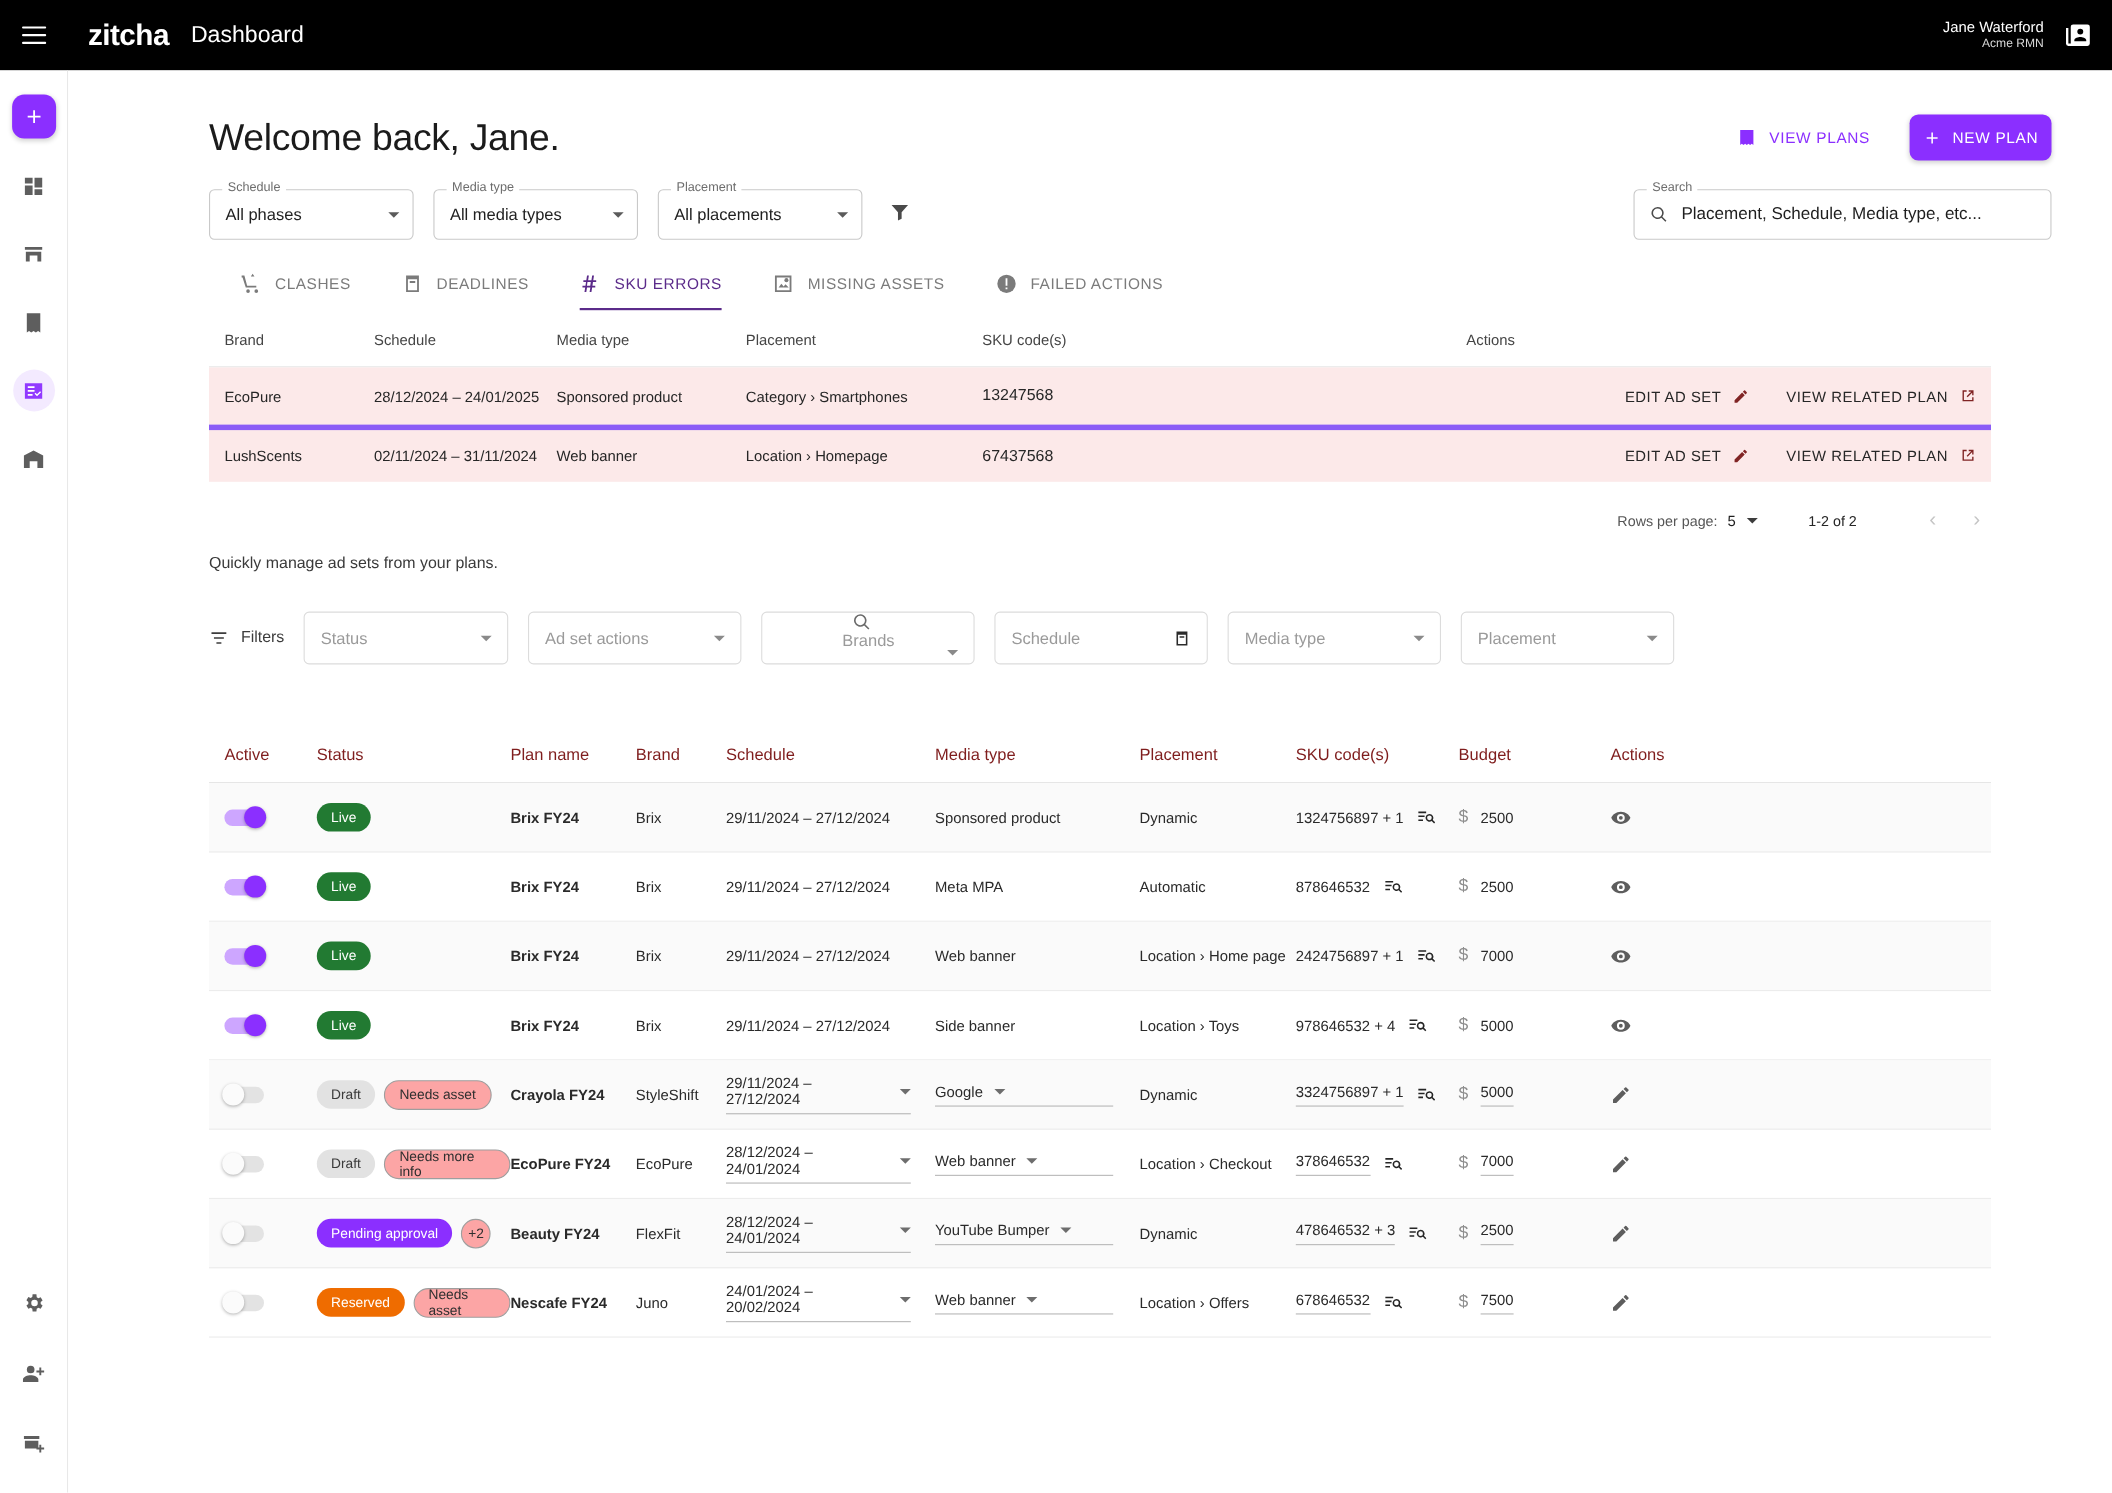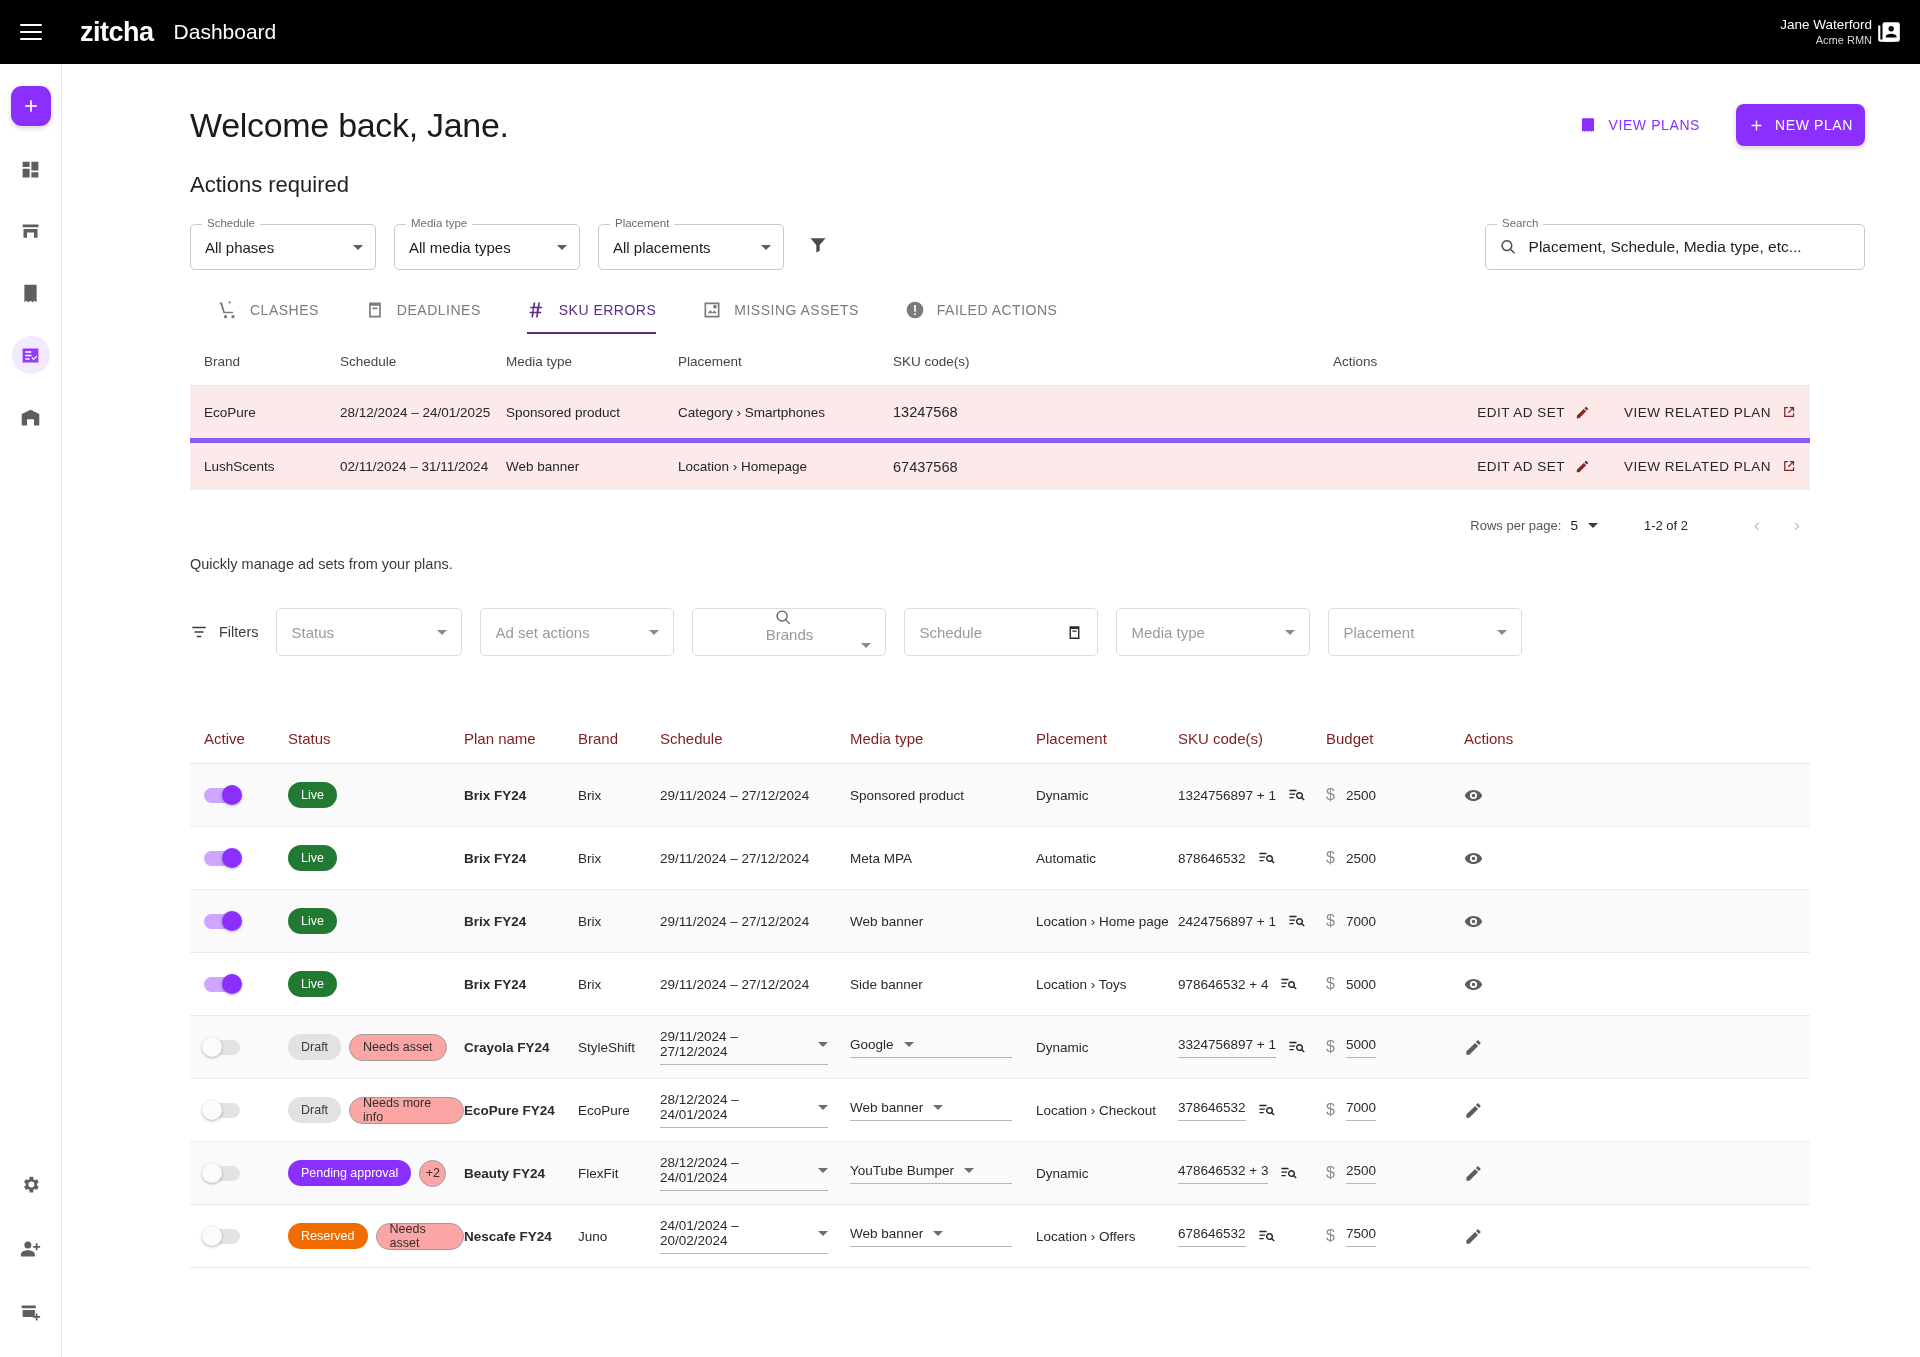--- a/index.html
+++ b/index.html
@@ -16,21 +16,21 @@
     position: absolute; top: 0; left: 0; width: 1920px; height: 64px;
     background: #000; color: #fff; display: flex; align-items: center; justify-content: flex-end;
   }
   .hamburger { width: 22px; margin-left: 20px; cursor: pointer; }
   .hamburger span { display: block; height: 2px; background: #fff; margin: 5px 0; border-radius: 1px; }
   .brand-logo {
     margin-left: 38px; font-size: 27px; font-weight: 700; letter-spacing: -0.5px;
   }
   .brand-title { margin-left: 20px; font-size: 21px; font-weight: 400; }
   .user-block { margin-left: auto; display: flex; align-items: center; padding-right: 18px; }
-  .user-text { text-align: right; line-height: 1.25; margin-right: 4px; }
+  .user-text { text-align: right; line-height: 1.25; margin-right: 18px; }
   .user-name { font-size: 13.5px; }
   .user-org { font-size: 11px; color: #d8d8d8; }
   .contact-icon { width: 26px; height: 26px; display:block; }
 
   
   .rail {
     position: absolute; top: 64px; left: 0; width: 62px; height: 1293px;
     background: #fff; border-right: 1px solid #e6e6e6;
     display: flex; flex-direction: column; align-items: center;
   }
@@ -312,21 +312,20 @@
       <button class="new-plan">
         <svg viewBox="0 0 24 24">
           <path d="M11 5h2v14h-2z"></path>
               <path d="M5 11h14v2H5z"></path>
         </svg>
         <span>NEW PLAN</span>
       </button>
     </div>
   </div>
 
-  <div class="section-title">Actions required</div>
 
   <div class="filters-row">
     <div class="outfield f-schedule">
       <span class="lbl">Schedule</span>
       <span class="val">All phases</span>
       <span class="caret"></span>
     </div>
     <div class="outfield f-media">
       <span class="lbl">Media type</span>
       <span class="val">All media types</span>

